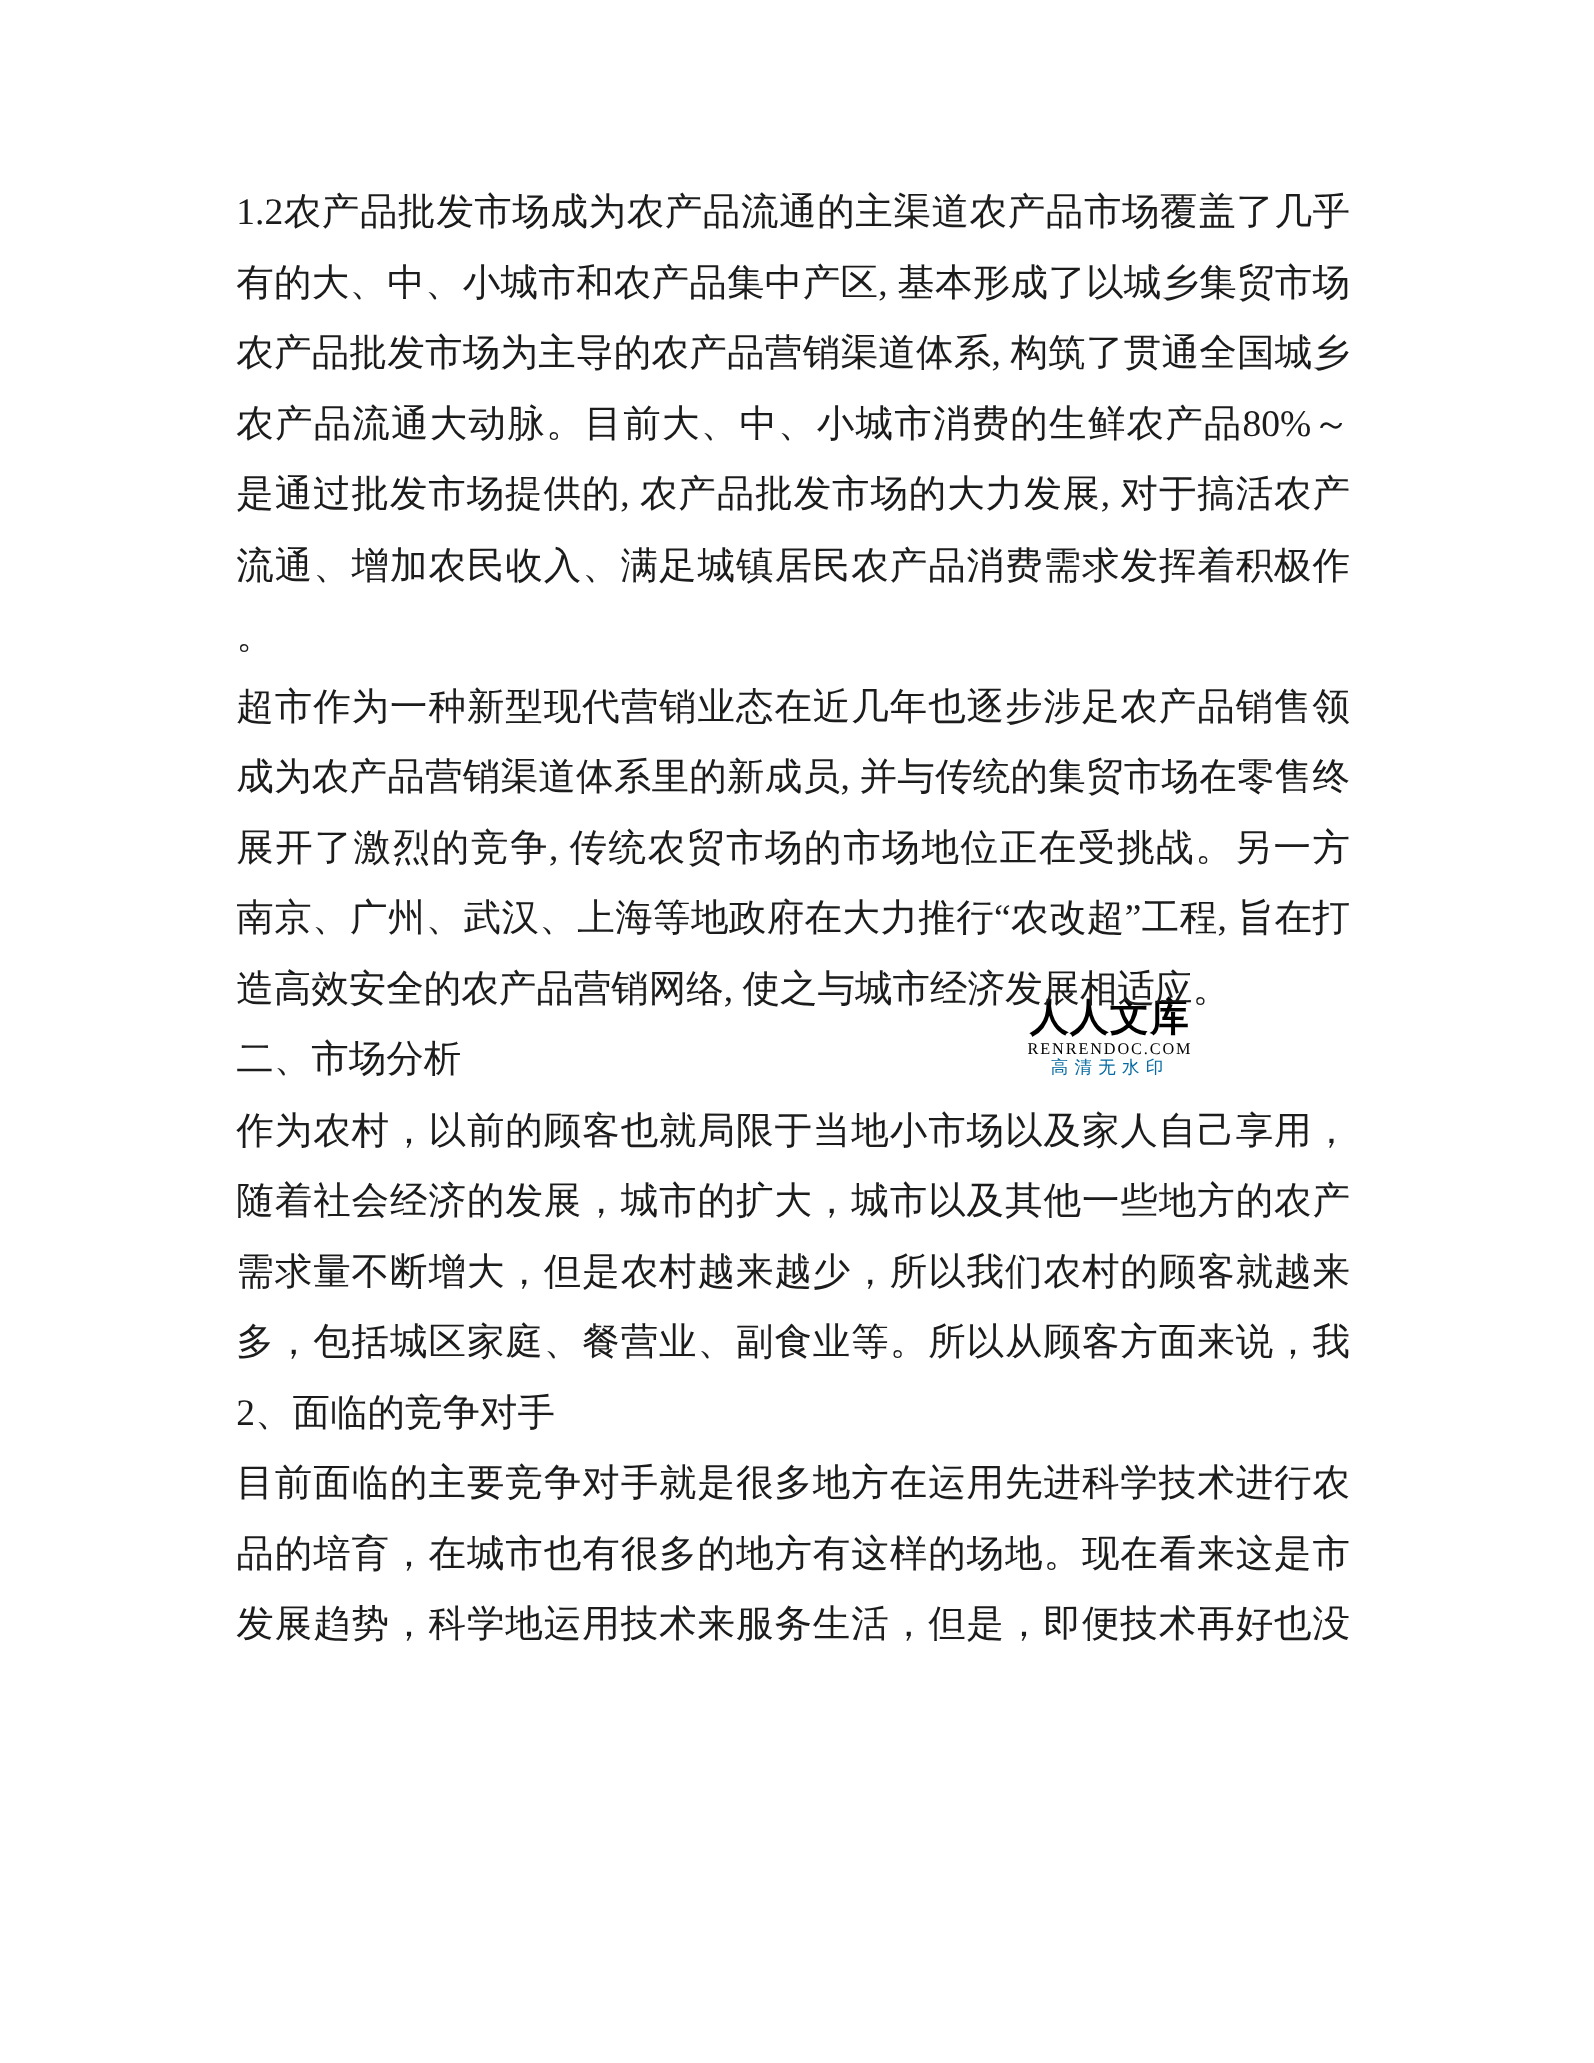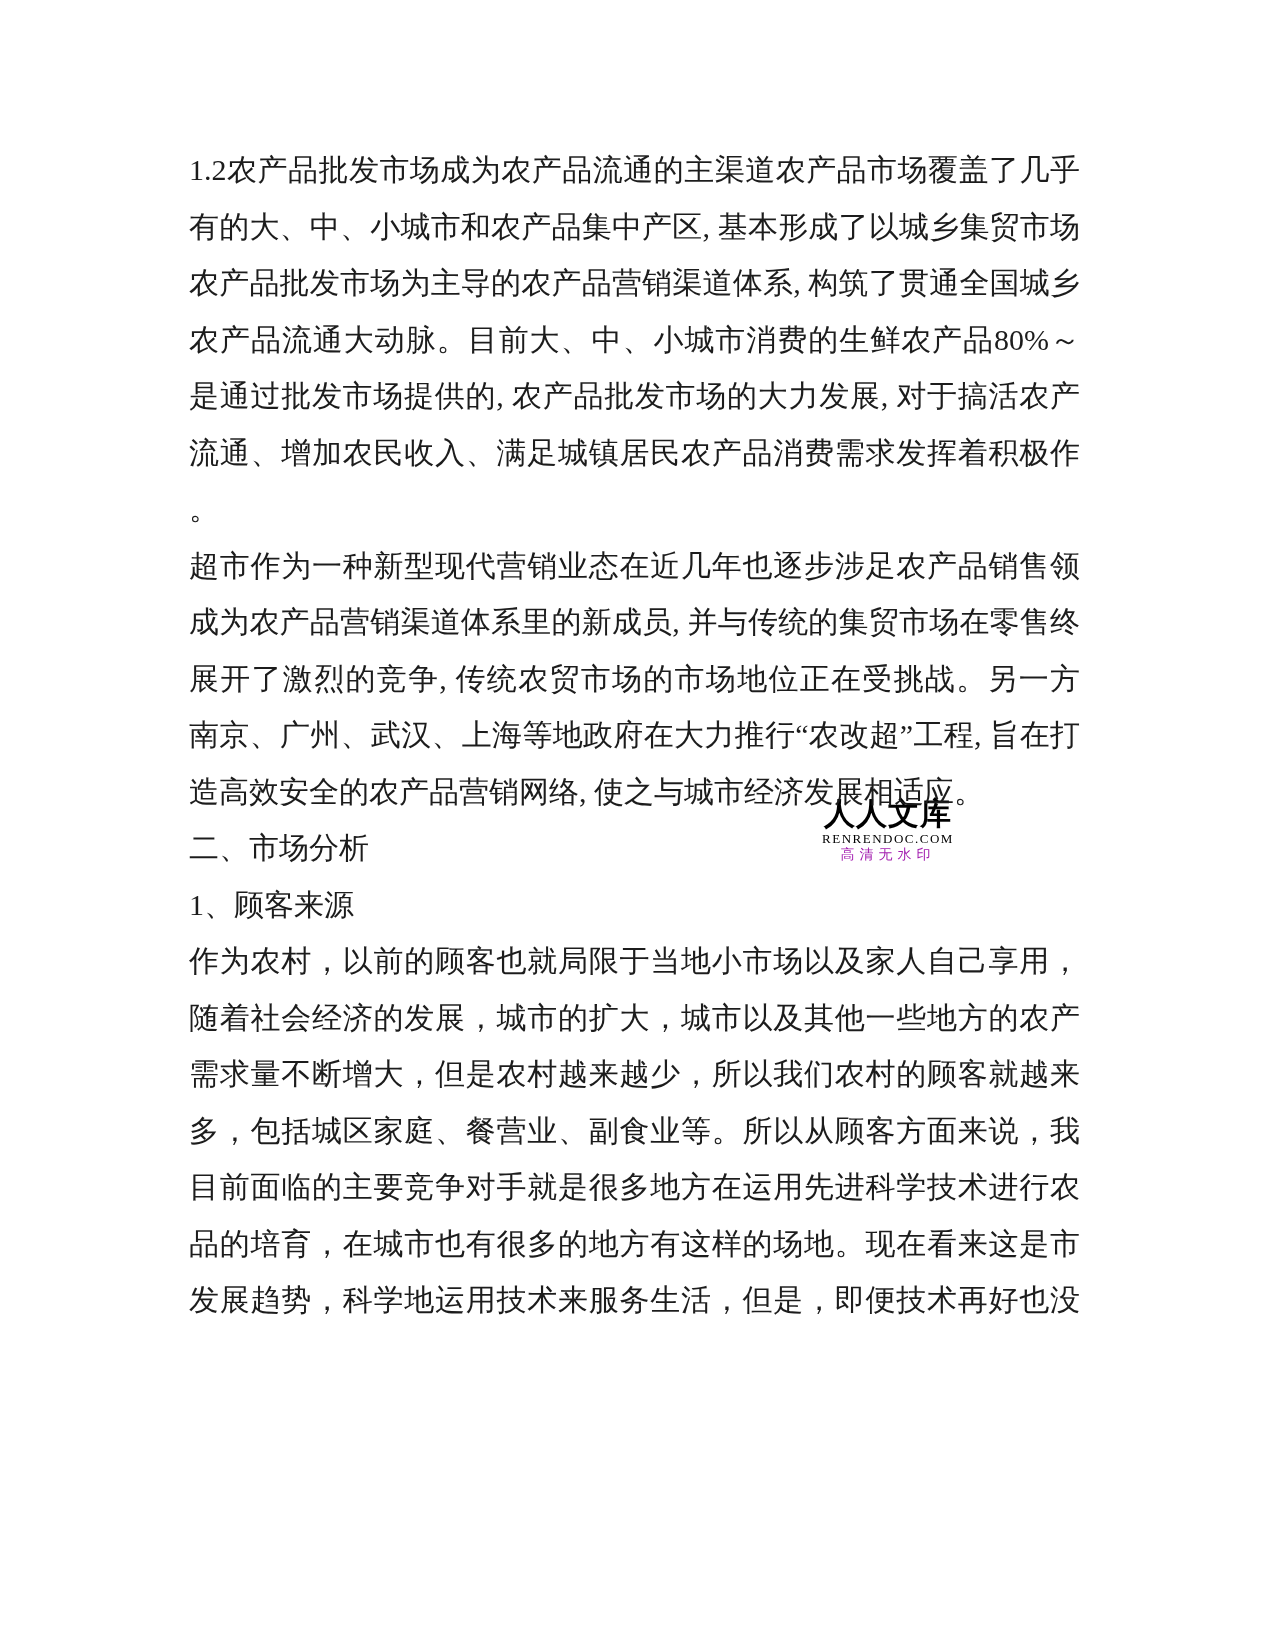--- a/index.html
+++ b/index.html
@@ -40,21 +40,21 @@
     margin-top: 2px;
     letter-spacing: 1.5px;
     color: #000000;
     white-space: nowrap;
   }
   .wm-tagline {
     font-size: 14px;
     line-height: 15px;
     margin-top: 1px;
     letter-spacing: 5px;
-    color: #a21caf;
+    color: #0369a1;
     white-space: nowrap;
   }
   .text-block {
     position: absolute;
     left: 189px;
     top: 142px;
     width: 891px;
     z-index: 1;
     color: #1c1c1c;
   }
@@ -91,23 +91,23 @@
     <div class="line full">农产品流通大动脉。目前大、中、小城市消费的生鲜农产品80%～90%</div>
     <div class="line full">是通过批发市场提供的, 农产品批发市场的大力发展, 对于搞活农产品</div>
     <div class="line full">流通、增加农民收入、满足城镇居民农产品消费需求发挥着积极作用</div>
     <div class="line">。</div>
     <div class="line full">超市作为一种新型现代营销业态在近几年也逐步涉足农产品销售领域,</div>
     <div class="line full">成为农产品营销渠道体系里的新成员, 并与传统的集贸市场在零售终端</div>
     <div class="line full">展开了激烈的竞争, 传统农贸市场的市场地位正在受挑战。另一方面,</div>
     <div class="line full">南京、广州、武汉、上海等地政府在大力推行“农改超”工程, 旨在打</div>
     <div class="line">造高效安全的农产品营销网络, 使之与城市经济发展相适应。</div>
     <div class="line">二、市场分析</div>
-    <div class="line">1、顾客来源</div>
     <div class="line full">作为农村，以前的顾客也就局限于当地小市场以及家人自己享用，但</div>
     <div class="line full">随着社会经济的发展，城市的扩大，城市以及其他一些地方的农产品</div>
     <div class="line full">需求量不断增大，但是农村越来越少，所以我们农村的顾客就越来越</div>
     <div class="line full">多，包括城区家庭、餐营业、副食业等。所以从顾客方面来说，我们</div>
+    <div class="line">2、面临的竞争对手</div>
     <div class="line full">目前面临的主要竞争对手就是很多地方在运用先进科学技术进行农产</div>
     <div class="line full">品的培育，在城市也有很多的地方有这样的场地。现在看来这是市场</div>
     <div class="line full">发展趋势，科学地运用技术来服务生活，但是，即便技术再好也没有</div>
   </div>
 
 </div>
 
 </body></html>

